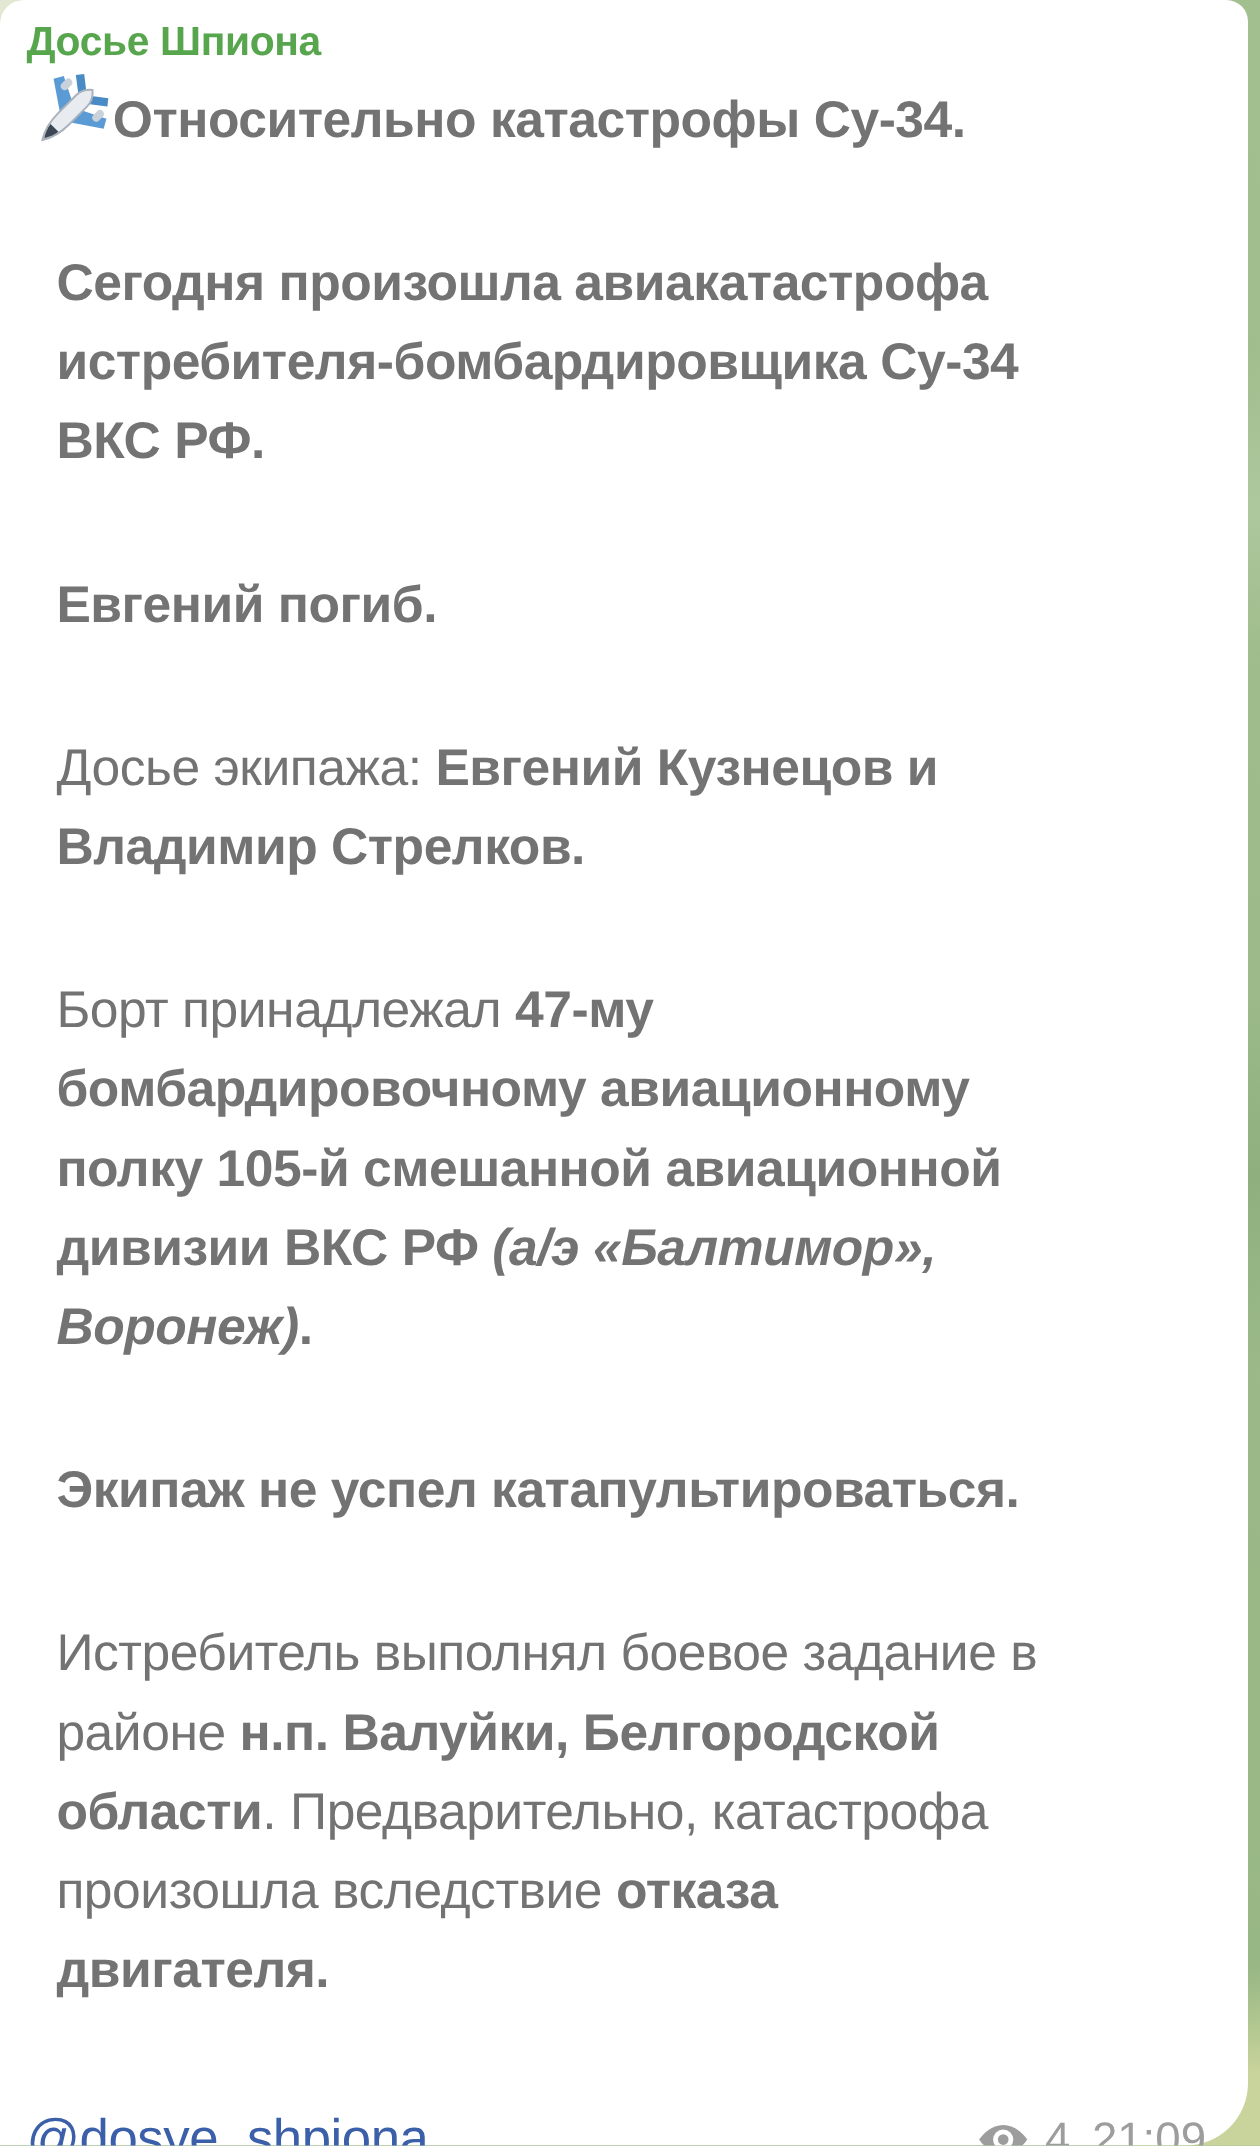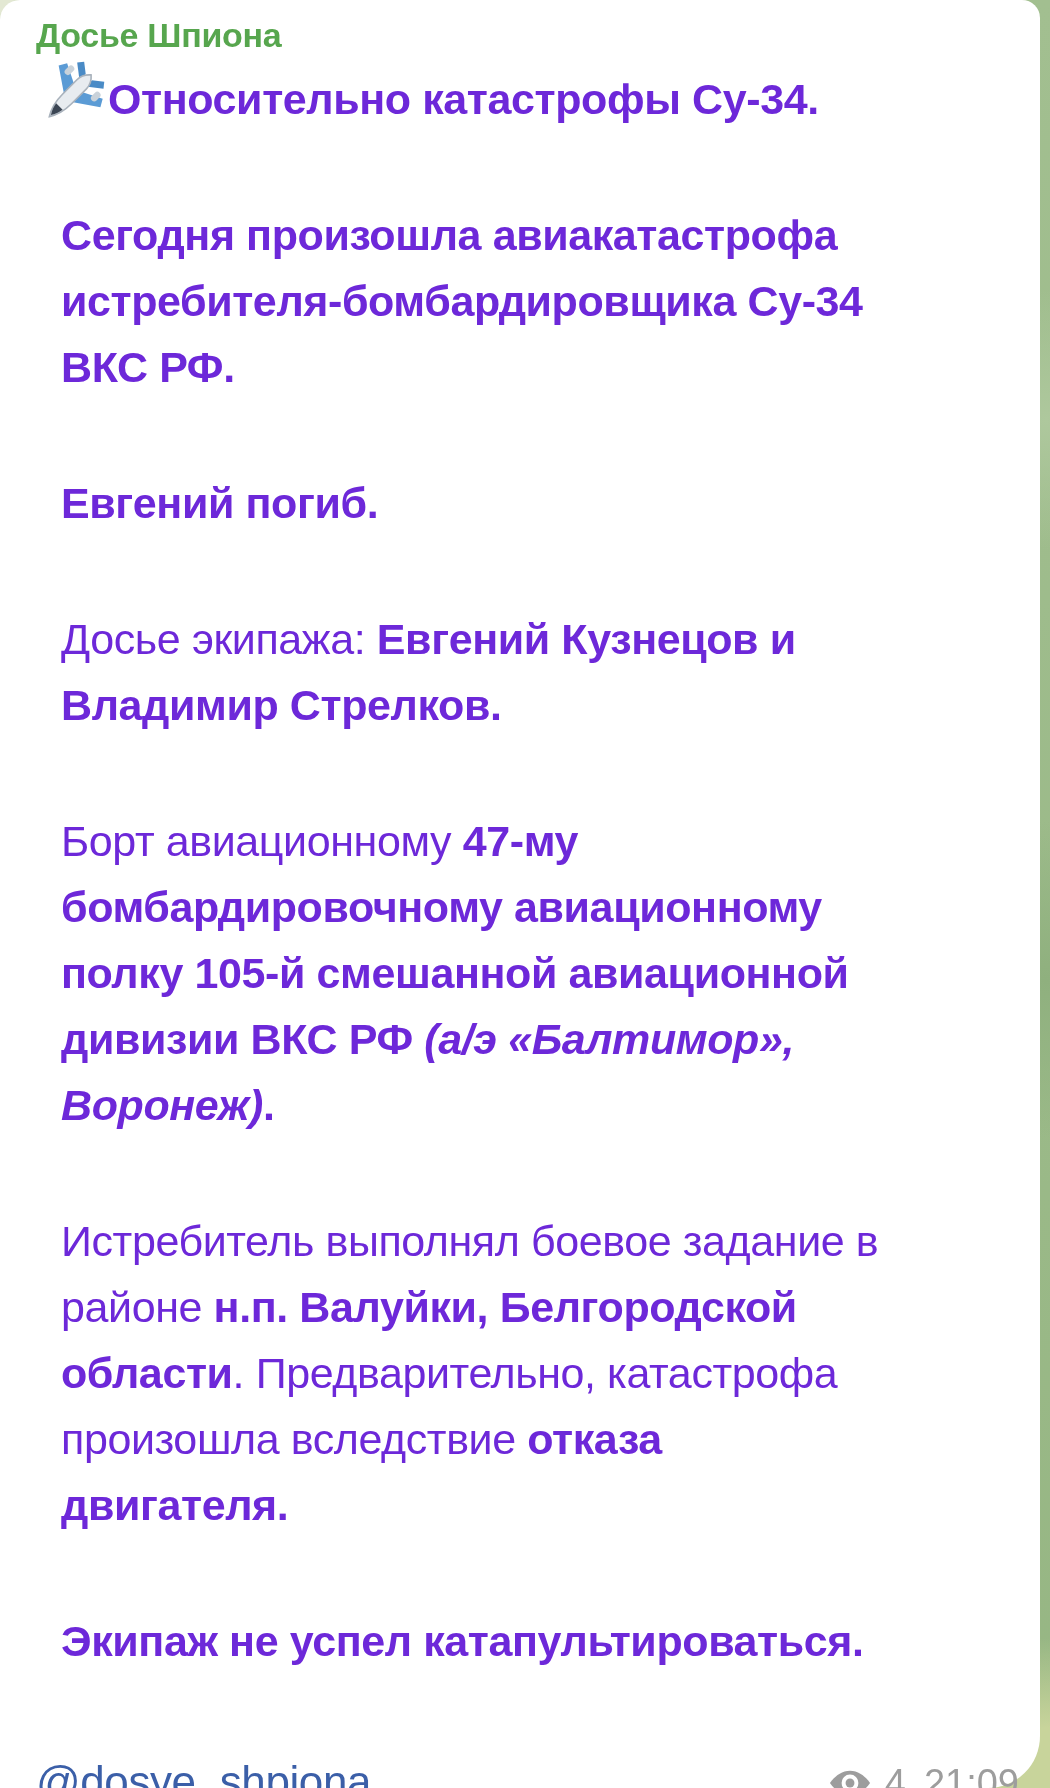--- a/index.html
+++ b/index.html
@@ -12,27 +12,27 @@
       radial-gradient(circle at 0px 0px, #e3e8d3 0px, #e3e8d3 12px, rgba(227,232,211,0) 42px),
       radial-gradient(circle at 1046px 420px, #aec89d 0px, rgba(174,200,157,0) 130px),
       radial-gradient(circle at 1046px 980px, #8fb07e 0px, rgba(143,176,126,0) 160px),
       linear-gradient(180deg,#a2bf90 0%,#96b683 100%);
   }
   .bubble{
     position:absolute;left:0;top:0;width:1040px;height:1788px;
     background:#ffffff;
     border-radius:20px 18px 52px 0;
     box-sizing:border-box;
-    padding:12px 35px 0 36px;
+    padding:12px 35px 0 22px;
   }
   .channel{
     font-size:34px;line-height:46px;font-weight:700;
     color:#57a64e;letter-spacing:-0.3px;
   }
-  .msg{width:983px;color:#6d28d9;}
+  .msg{width:983px;color:#737373;}
   .para{
     margin:0 0 0 0;
     font-size:43px;line-height:66px;letter-spacing:-0.4px;
     white-space:pre-wrap;word-break:normal;
   }
   .para + .para{margin-top:70px;margin-left:25px;}
   .headline{margin-top:2px;}
   .b{font-weight:700;}
   .r{font-weight:400;}
   .bi{font-weight:700;font-style:italic;}
@@ -82,33 +82,33 @@
 
     <p class="para"><span class="b">Сегодня произошла авиакатастрофа
 истребителя-бомбардировщика Су-34
 ВКС РФ.</span></p>
 
     <p class="para"><span class="b">Евгений погиб.</span></p>
 
     <p class="para"><span class="r">Досье экипажа: </span><span class="b">Евгений Кузнецов и
 Владимир Стрелков.</span></p>
 
-    <p class="para"><span class="r">Борт авиационному </span><span class="b">47-му
+    <p class="para"><span class="r">Борт принадлежал </span><span class="b">47-му
 бомбардировочному авиационному
 полку 105-й смешанной авиационной
 дивизии ВКС РФ </span><span class="bi">(а/э «Балтимор»,
 Воронеж)</span><span class="b">.</span></p>
+
+    <p class="para"><span class="b">Экипаж не успел катапультироваться.</span></p>
 
     <p class="para"><span class="r">Истребитель выполнял боевое задание в
 районе </span><span class="b">н.п. Валуйки, Белгородской
 области</span><span class="r">. Предварительно, катастрофа
 произошла вследствие </span><span class="b">отказа
 двигателя</span><span class="b">.</span></p>
-
-    <p class="para"><span class="b">Экипаж не успел катапультироваться.</span></p>
 
   </div>
 
   <div class="footer">
     <a class="link">@dosye_shpiona</a>
     <div class="meta">
       <span class="eye">
           <svg viewBox="0 0 36 24" xmlns="http://www.w3.org/2000/svg">
             <path d="M18 1.5 C10 1.5 3.8 7.6 0.8 12 C3.8 16.4 10 22.5 18 22.5 C26 22.5 32.2 16.4 35.2 12 C32.2 7.6 26 1.5 18 1.5 Z" fill="#9d9d9d"></path>
             <circle cx="18" cy="12" r="7.2" fill="#ffffff"></circle>

